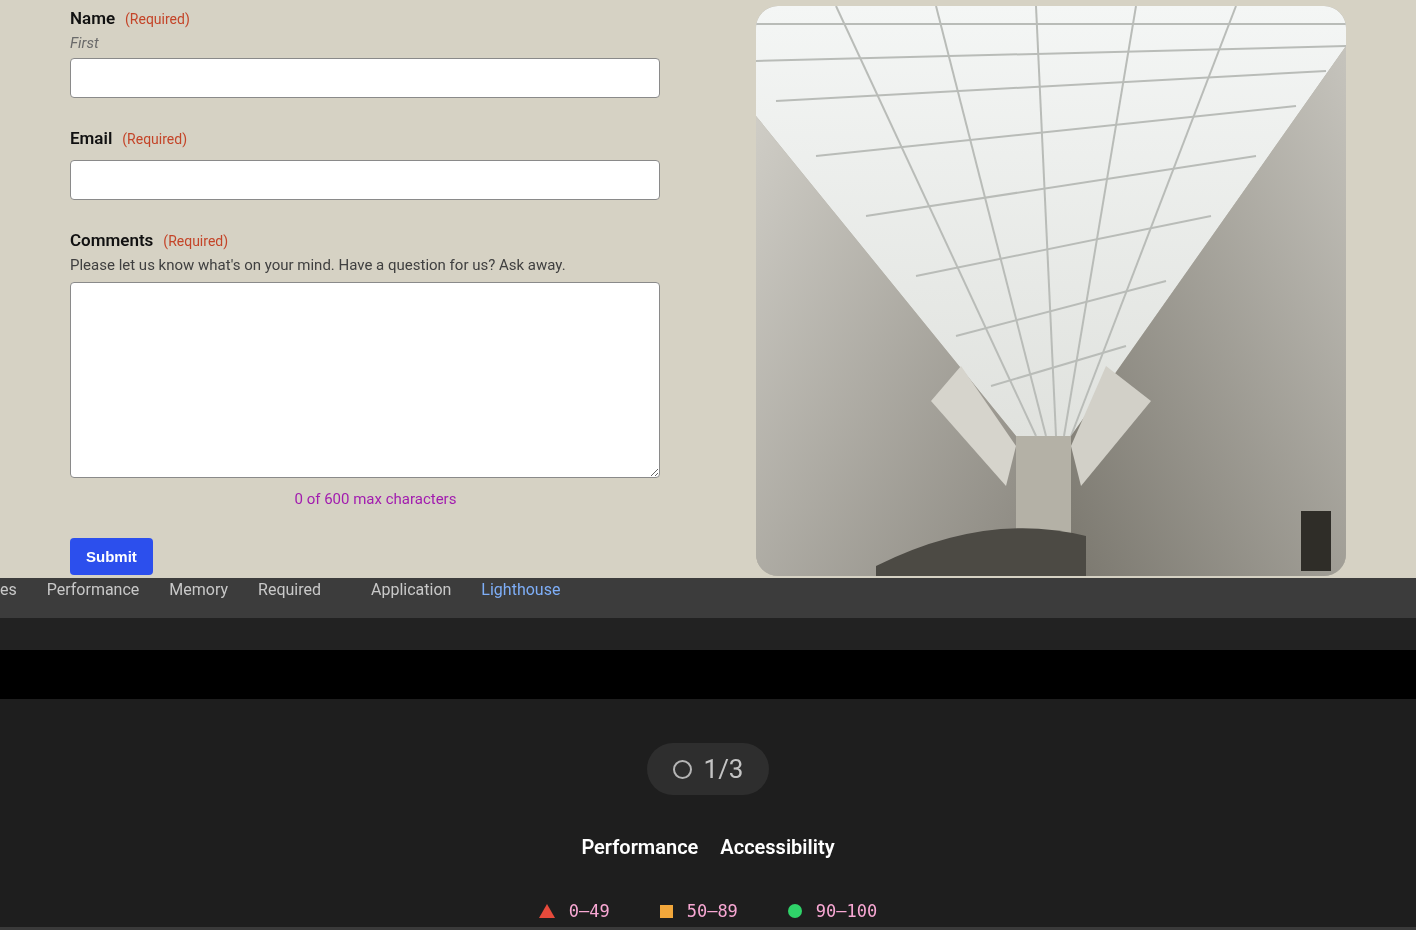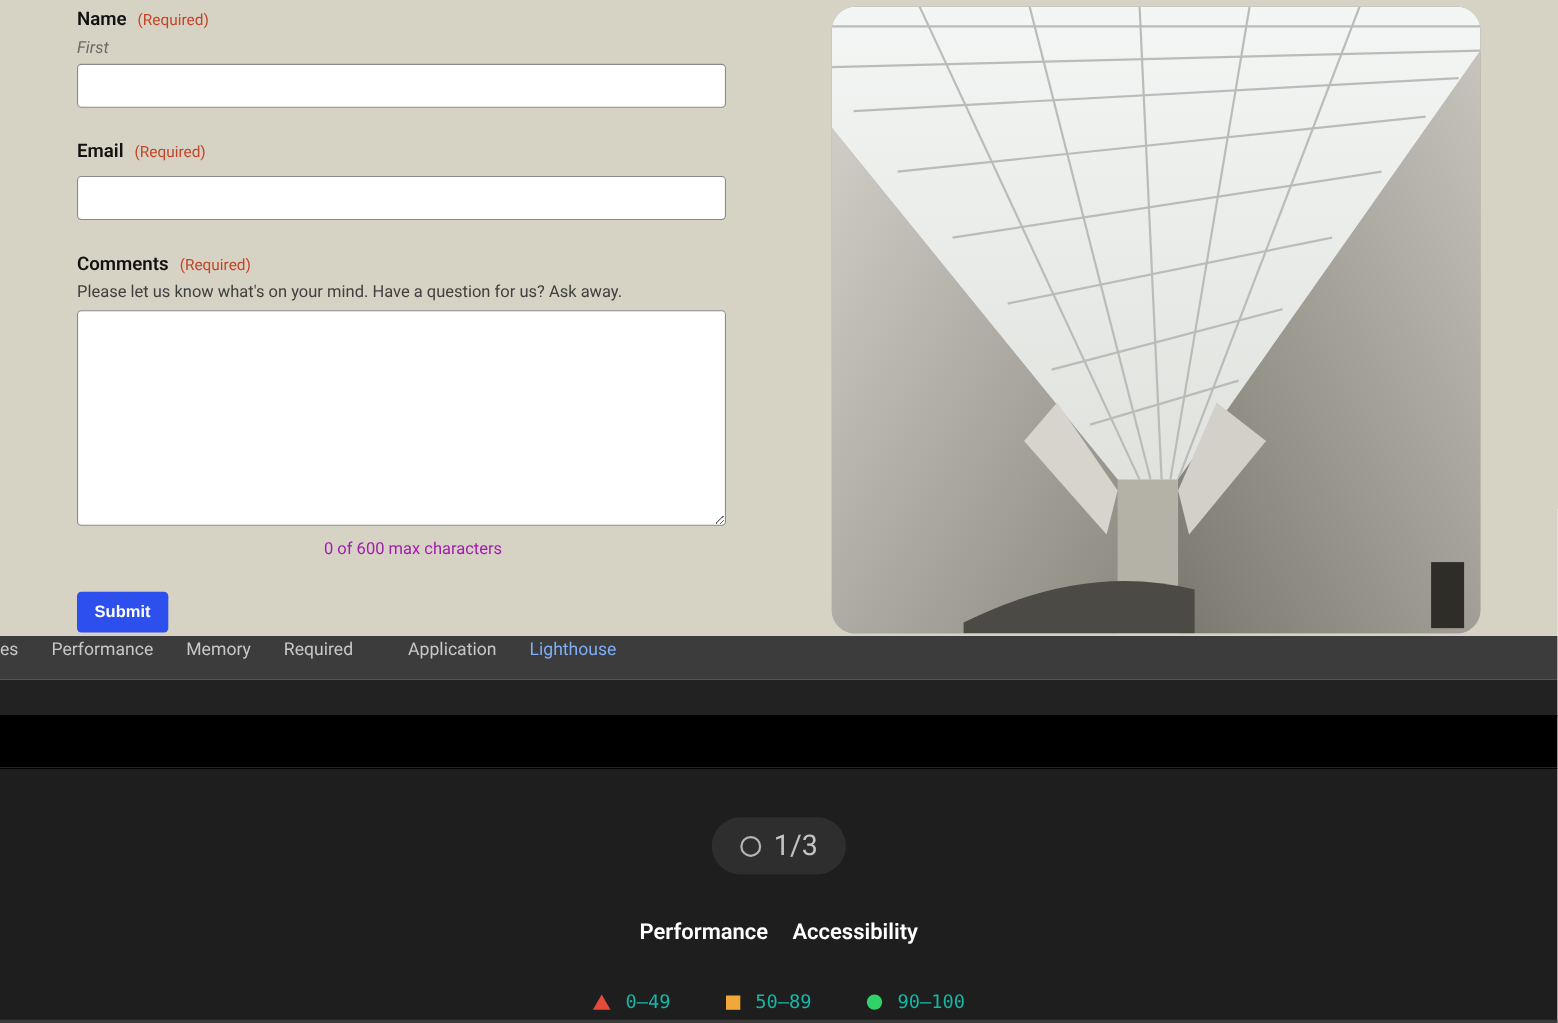--- a/index.html
+++ b/index.html
@@ -47,21 +47,21 @@
     display: flex; align-items: center; gap: 12px;
     height: 52px; padding: 0 26px; border-radius: 26px;
     font-size: 26px; font-weight: 400;
   }
   .pill.gray { background: #2e2e2e; color: #c4c4c4; }
   .pill.green { background: #12351e; color: #2fd369; }
   .circle-icon { width: 19px; height: 19px; border: 2.5px solid #b5b5b5; border-radius: 50%; }
   .dot-green { width: 19px; height: 19px; background: #2fd369; border-radius: 50%; }
   .cat-row { margin-top: 40px; display:flex; gap: 22px; font-size: 20px; font-weight: 600; color:#fff;}
   .cat-row span { cursor:pointer;}
-  .legend-row { margin-top: 42px; display:flex; gap: 50px; align-items:center; font-family: ui-monospace, Menlo, monospace; font-size: 17px; color:#14b8a6;}
+  .legend-row { margin-top: 42px; display:flex; gap: 50px; align-items:center; font-family: ui-monospace, Menlo, monospace; font-size: 17px; color:#f9a8d4;}
   .legend-item { display:flex; align-items:center; gap:14px;}
   .tri-red { width:0; height:0; border-left:8px solid transparent; border-right:8px solid transparent; border-bottom:14px solid #e64a3b;}
   .sq-orange { width:13px; height:13px; background:#f2a73b;}
   .dot-green-s { width:14px; height:14px; border-radius:50%; background:#2fd369;}
   .lh-footer { height:3px; width:100%; background:#3a3a3a; position:absolute; bottom:0; left:0;}
 </style>
 </head>
 <body>
 
 <div class="page-area">

